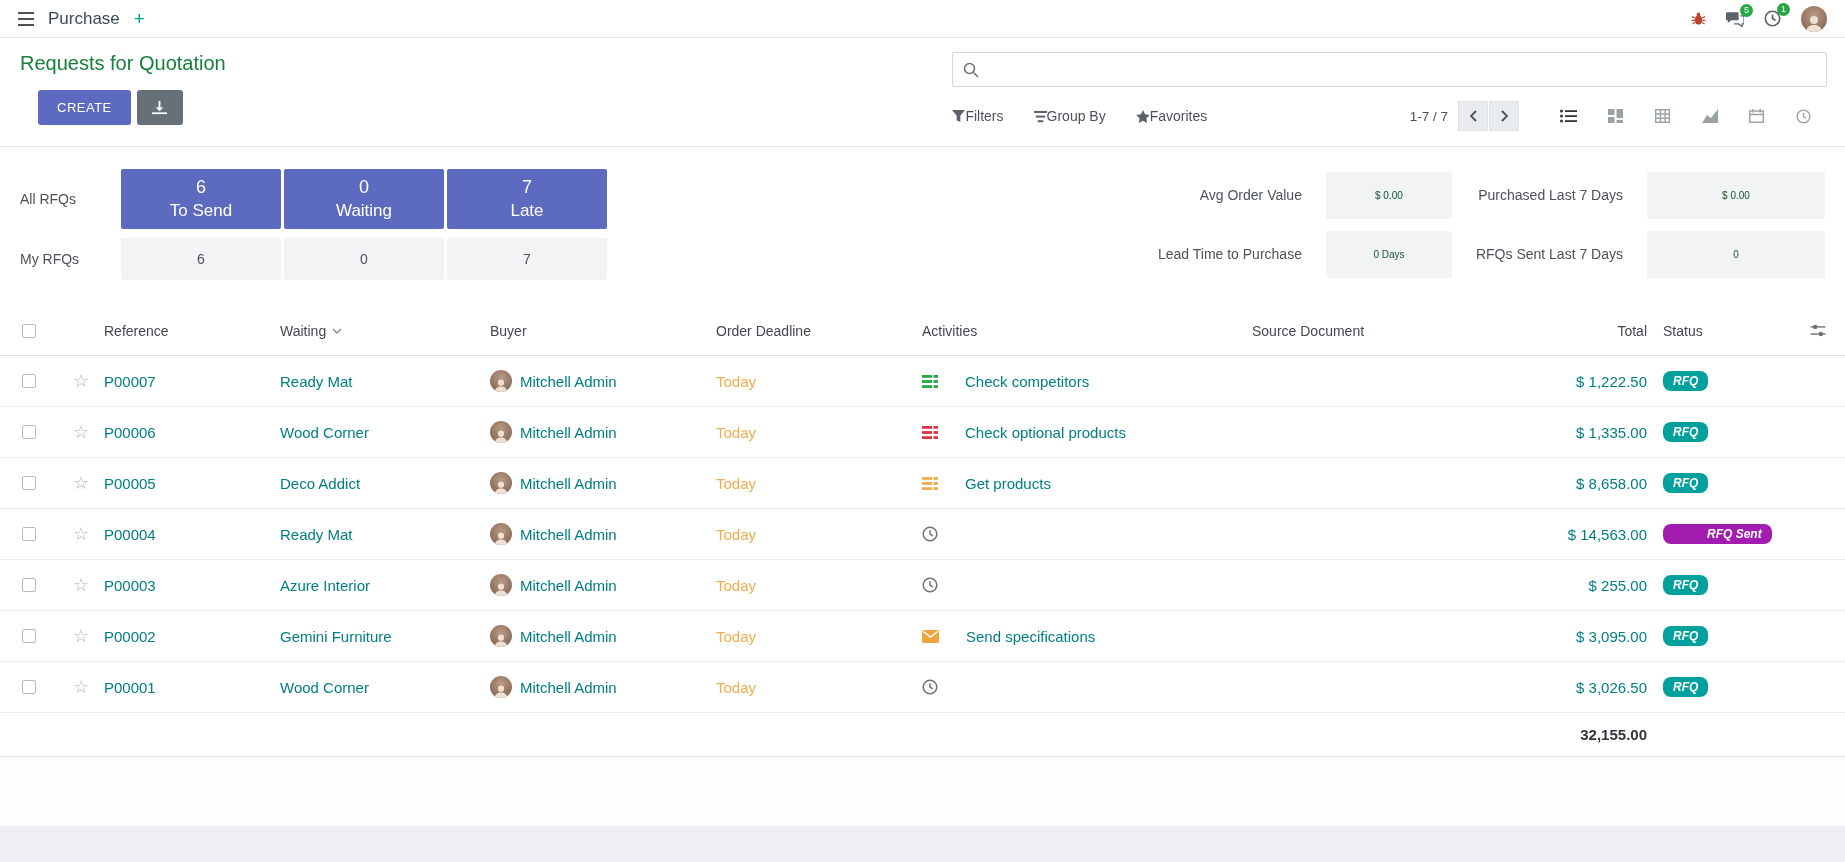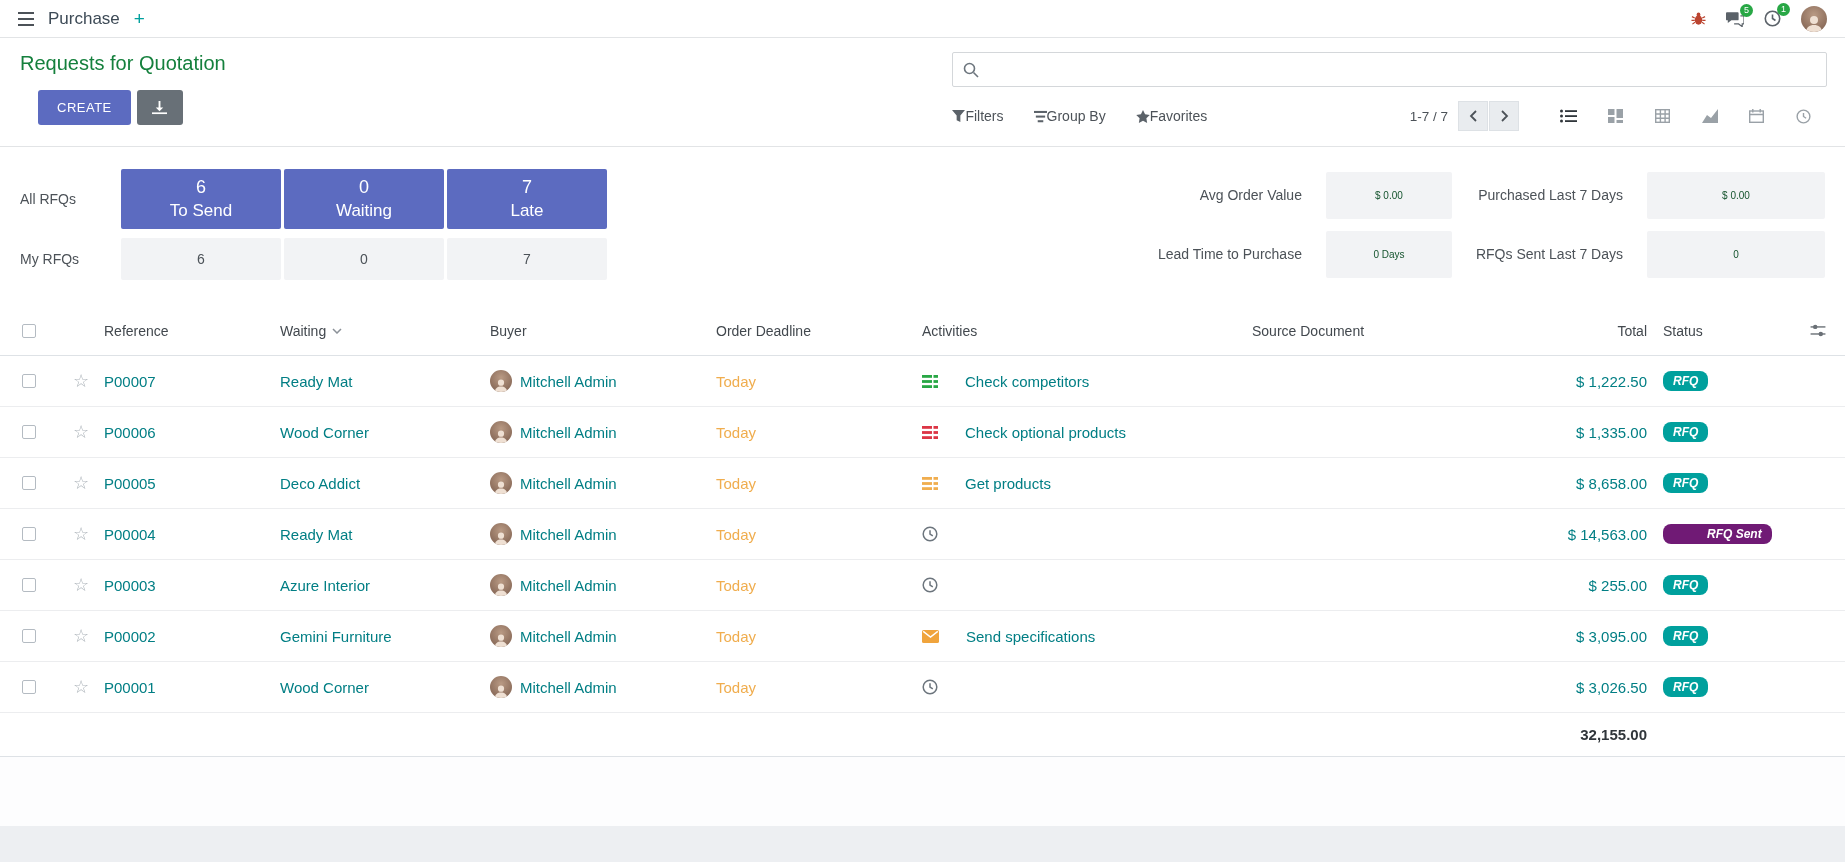--- a/index.html
+++ b/index.html
@@ -512,21 +512,21 @@
         <svg width="16" height="16" viewBox="0 0 16 16" fill="none" stroke="currentColor" stroke-width="1.5">
                 <circle cx="8" cy="8" r="6.8"></circle>
                 <path d="M8 4.2v3.8l2.8 1.9"></path>
               </svg>
       </span>
 
       <a class="lnk act-label"></a>
     </div>
     <div class="cell"></div>
     <div class="cell c-total">$ 14,563.00</div>
-    <div class="cell"><span class="badge-status" style="background: #701a75; padding-left: 44px;">RFQ Sent</span></div>
+    <div class="cell"><span class="badge-status" style="background: #a21caf; padding-left: 44px;">RFQ Sent</span></div>
     <div class="cell"></div>
   </div>
 
   <div class="trow">
     <div class="cell c-check">
             <span class="checkbox"></span>
           </div>
     <div class="cell c-star">
             <span class="star">☆</span>
           </div>

